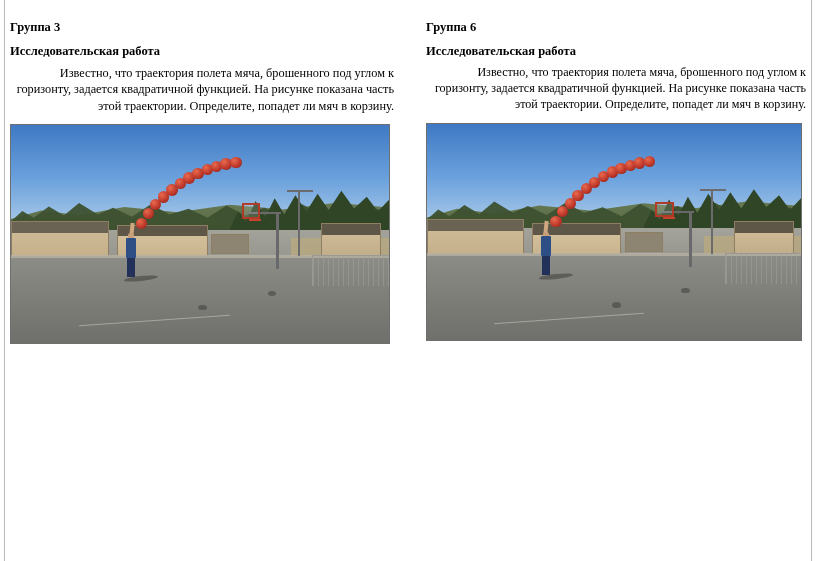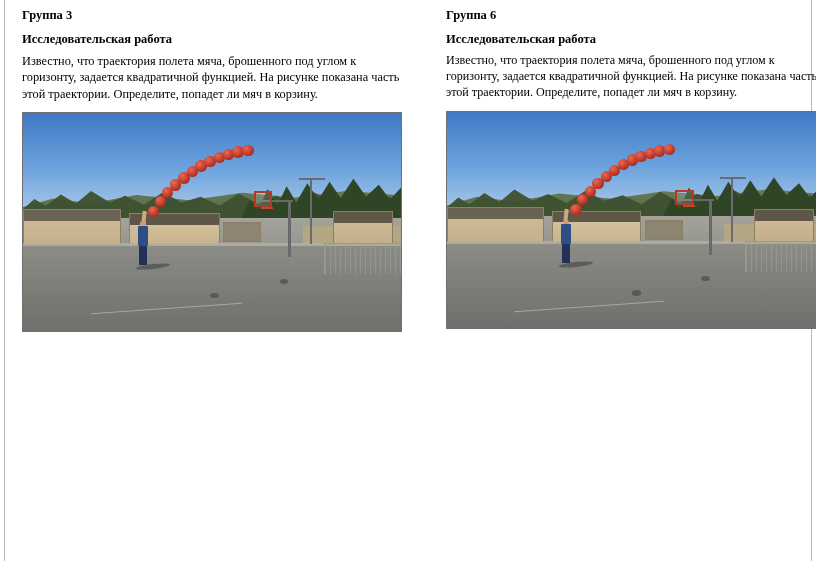--- a/index.html
+++ b/index.html
@@ -33,22 +33,21 @@
 
   .columns {
     position: absolute;
     left: 0;
     top: 0;
     width: 816px;
     display: flex;
   }
   .col {
     box-sizing: border-box;
-    padding-top: 8px;
-    margin-left: 12px;
+    padding-top: 20px;
   }
   .col-left {
     width: 408px;
     padding-left: 10px;
     padding-right: 14px;
   }
   .col-right {
     width: 408px;
     padding-left: 18px;
     padding-right: 10px;
@@ -62,21 +61,21 @@
   .work-title {
     font-weight: bold;
     font-size: 12.5px;
     line-height: 1.25;
     margin: 0 0 6px 0;
   }
   .body-text {
     font-size: 12.3px;
     line-height: 1.32;
     margin: 0 0 10px 0;
-    text-align: left;
+    text-align: right;
   }
   .col-right .body-text { font-size: 12.1px; }
 
   
   .photo {
     position: relative;
     overflow: hidden;
     border: 1px solid #6f6f6f;
     box-sizing: border-box;
   }

